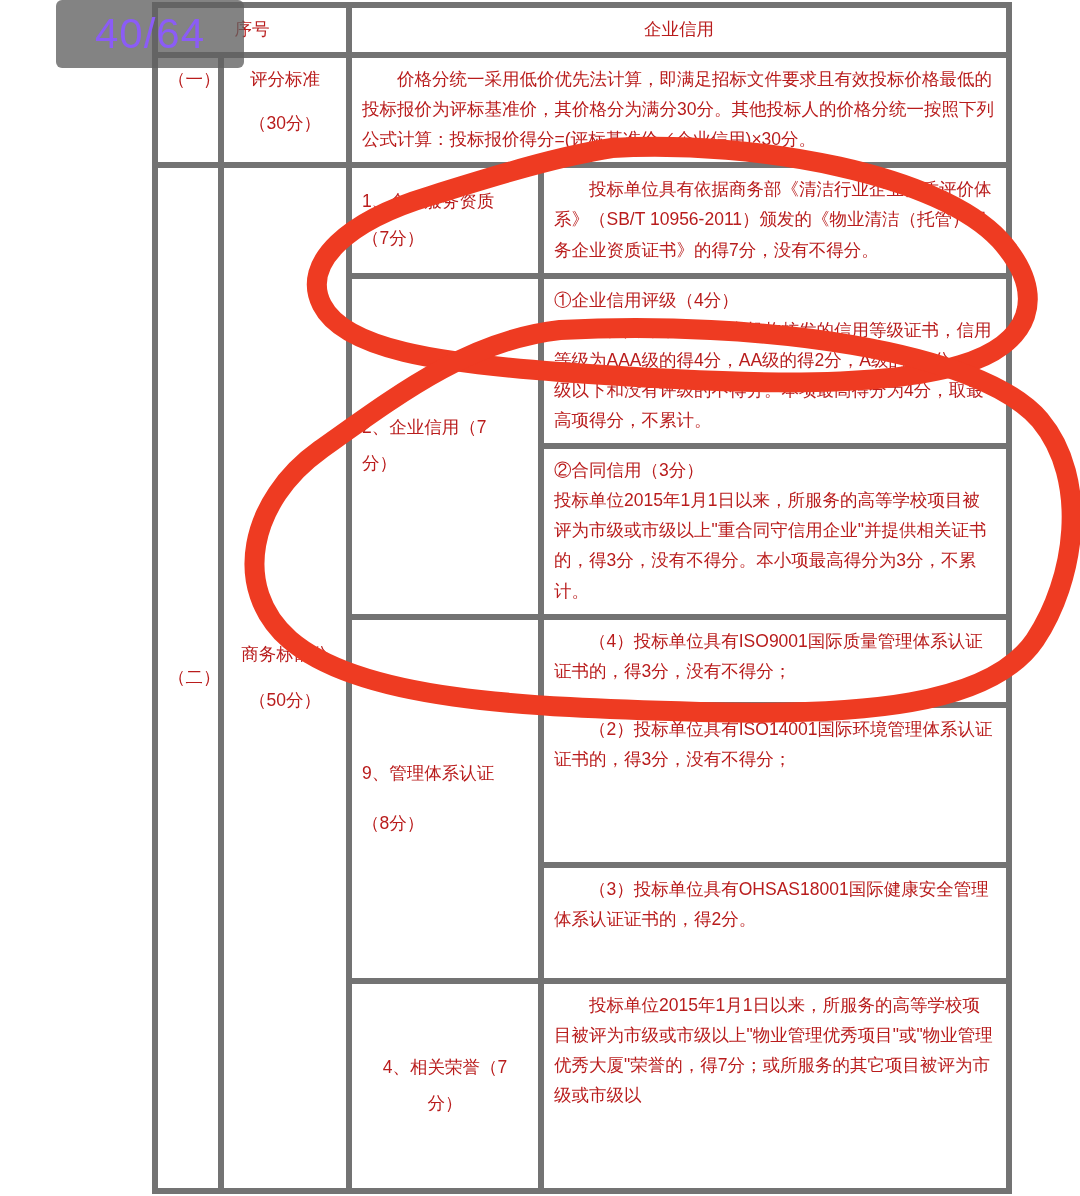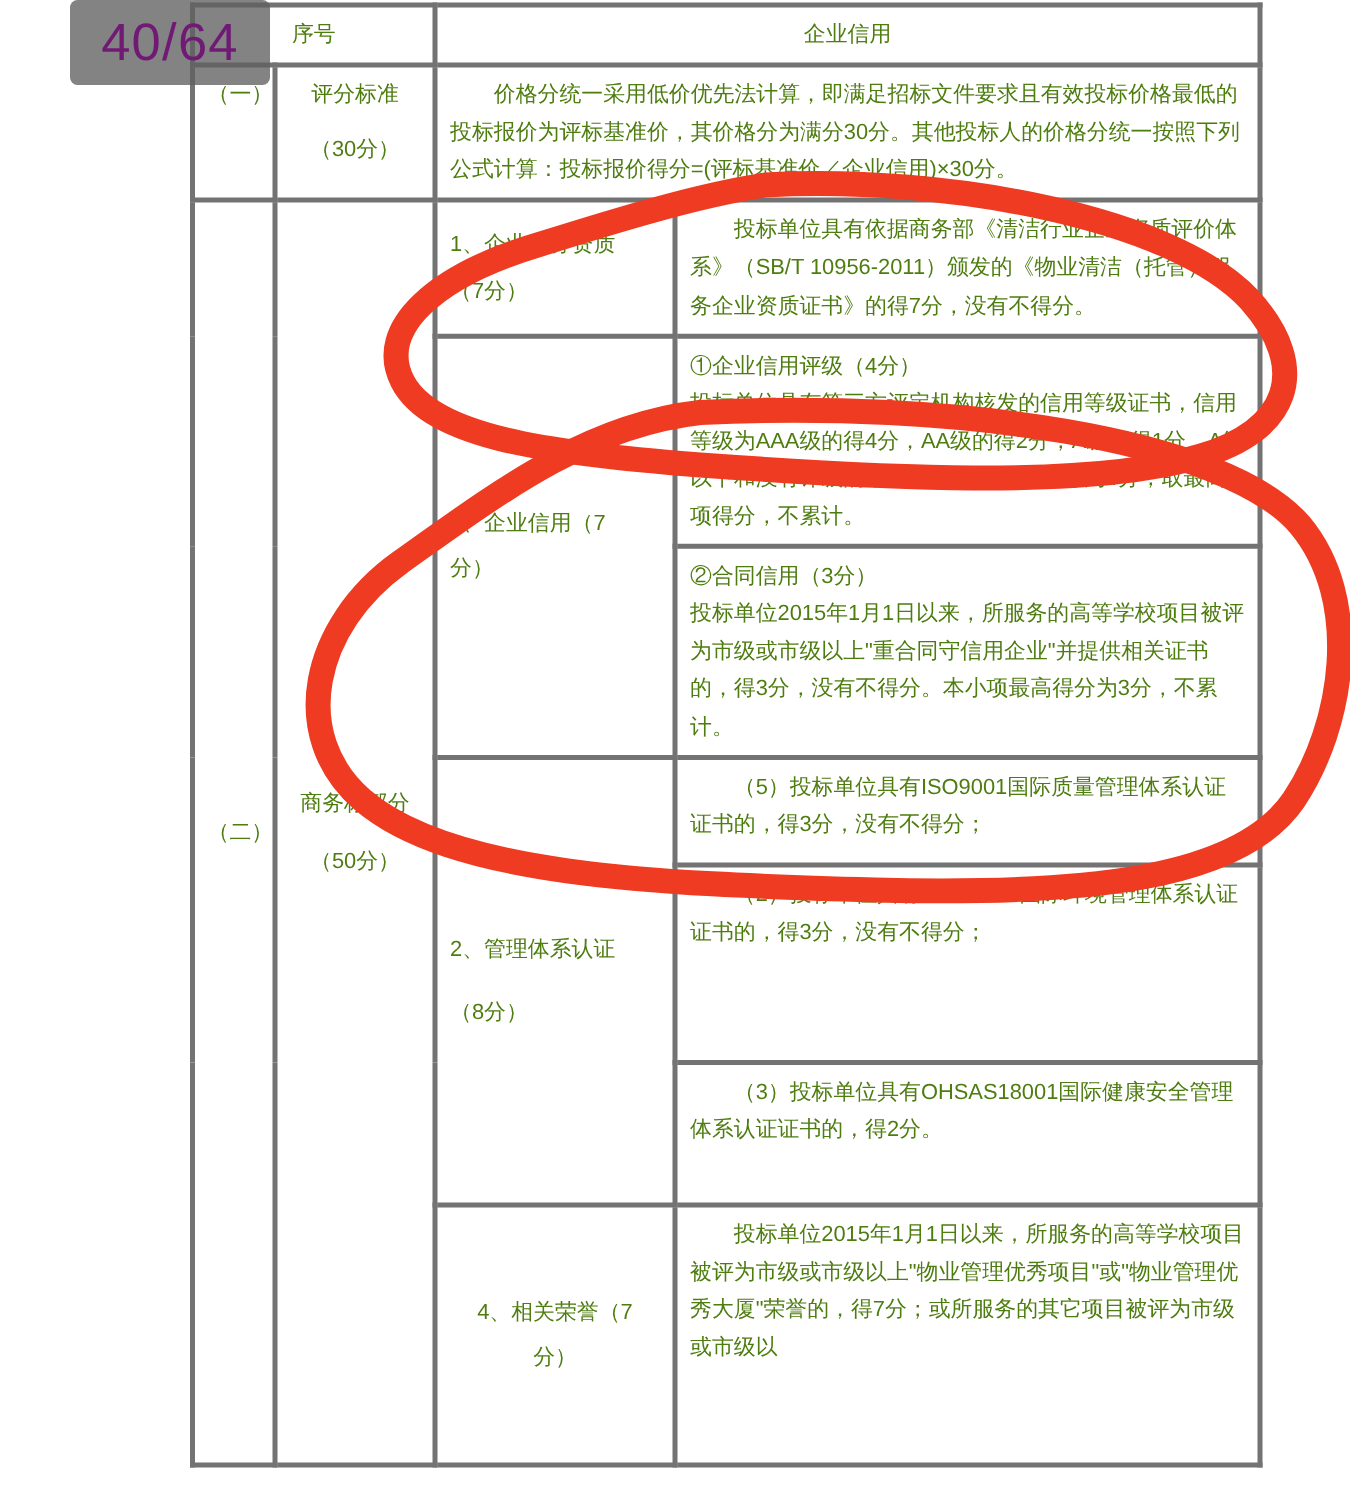--- a/index.html
+++ b/index.html
@@ -14,50 +14,50 @@
     overflow: hidden;
     font-family: "Liberation Sans", sans-serif;
     color: #1a1a1a;
   }
 
   
   #page-badge {
     position: absolute;
     left: 56px;
     top: 0px;
-    width: 160px;
+    width: 188px;
     height: 68px;
     background: rgba(96, 96, 96, 0.78);
     border-radius: 6px;
-    color: #701a75;
+    color: #8b5cf6;
     font-size: 42px;
     line-height: 68px;
     text-align: center;
     letter-spacing: 1px;
     z-index: 40;
     font-family: "Liberation Sans", sans-serif;
   }
 
   
   #doc-table {
     position: absolute;
     left: 152px;
     top: 2px;
     width: 858px;
     border-collapse: collapse;
     table-layout: fixed;
   }
   #doc-table td, #doc-table th {
-    border: 4px solid #737373;
+    border: 6px solid #737373;
     vertical-align: top;
     padding: 6px 10px 8px 10px;
     font-size: 17.5px;
     line-height: 1.72;
     font-weight: normal;
-    color: #4d7c0f;
+    color: #b91c1c;
   }
   .col-idx { width: 66px; }
   .col-cat { width: 128px; }
   .col-item { width: 192px; }
   .col-desc { width: 468px; }
 
   .hdr {
     text-align: center;
     font-size: 18px;
     padding-top: 2px;
@@ -135,25 +135,25 @@
 投标单位具有第三方评定机构核发的信用等级证书，信用等级为AAA级的得4分，AA级的得2分，A级的得1分，A级以下和没有评级的不得分。本项最高得分为4分，取最高项得分，不累计。</td>
   </tr>
 
   <tr>
     <td class="tight" style="white-space:pre-line">②合同信用（3分）
 投标单位2015年1月1日以来，所服务的高等学校项目被评为市级或市级以上"重合同守信用企业"并提供相关证书的，得3分，没有不得分。本小项最高得分为3分，不累计。</td>
   </tr>
 
   <tr>
     <td rowspan="3" style="vertical-align:middle">
-      <div>2、管理体系认证</div>
+      <div>9、管理体系认证</div>
       <div style="height:20px"></div>
       <div>（8分）</div>
     </td>
-    <td class="indent" style="height:68px">（5）投标单位具有ISO9001国际质量管理体系认证证书的，得3分，没有不得分；</td>
+    <td class="indent" style="height:68px">（4）投标单位具有ISO9001国际质量管理体系认证证书的，得3分，没有不得分；</td>
   </tr>
   <tr>
     <td class="indent" style="height:140px">（2）投标单位具有ISO14001国际环境管理体系认证证书的，得3分，没有不得分；</td>
   </tr>
   <tr>
     <td class="indent" style="height:96px">（3）投标单位具有OHSAS18001国际健康安全管理体系认证证书的，得2分。</td>
   </tr>
 
   <tr>
     <td style="vertical-align:middle">

